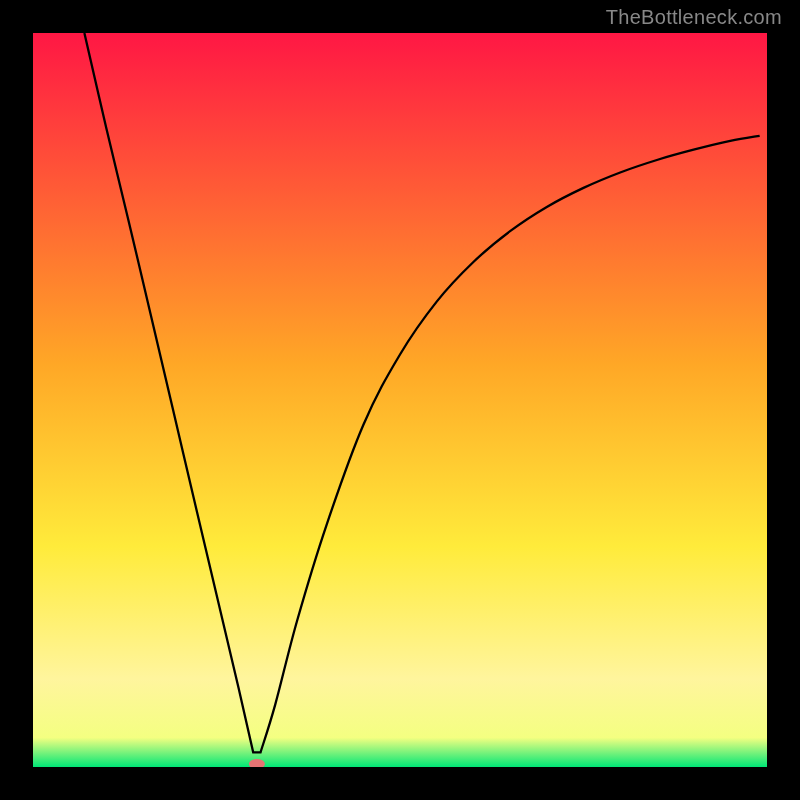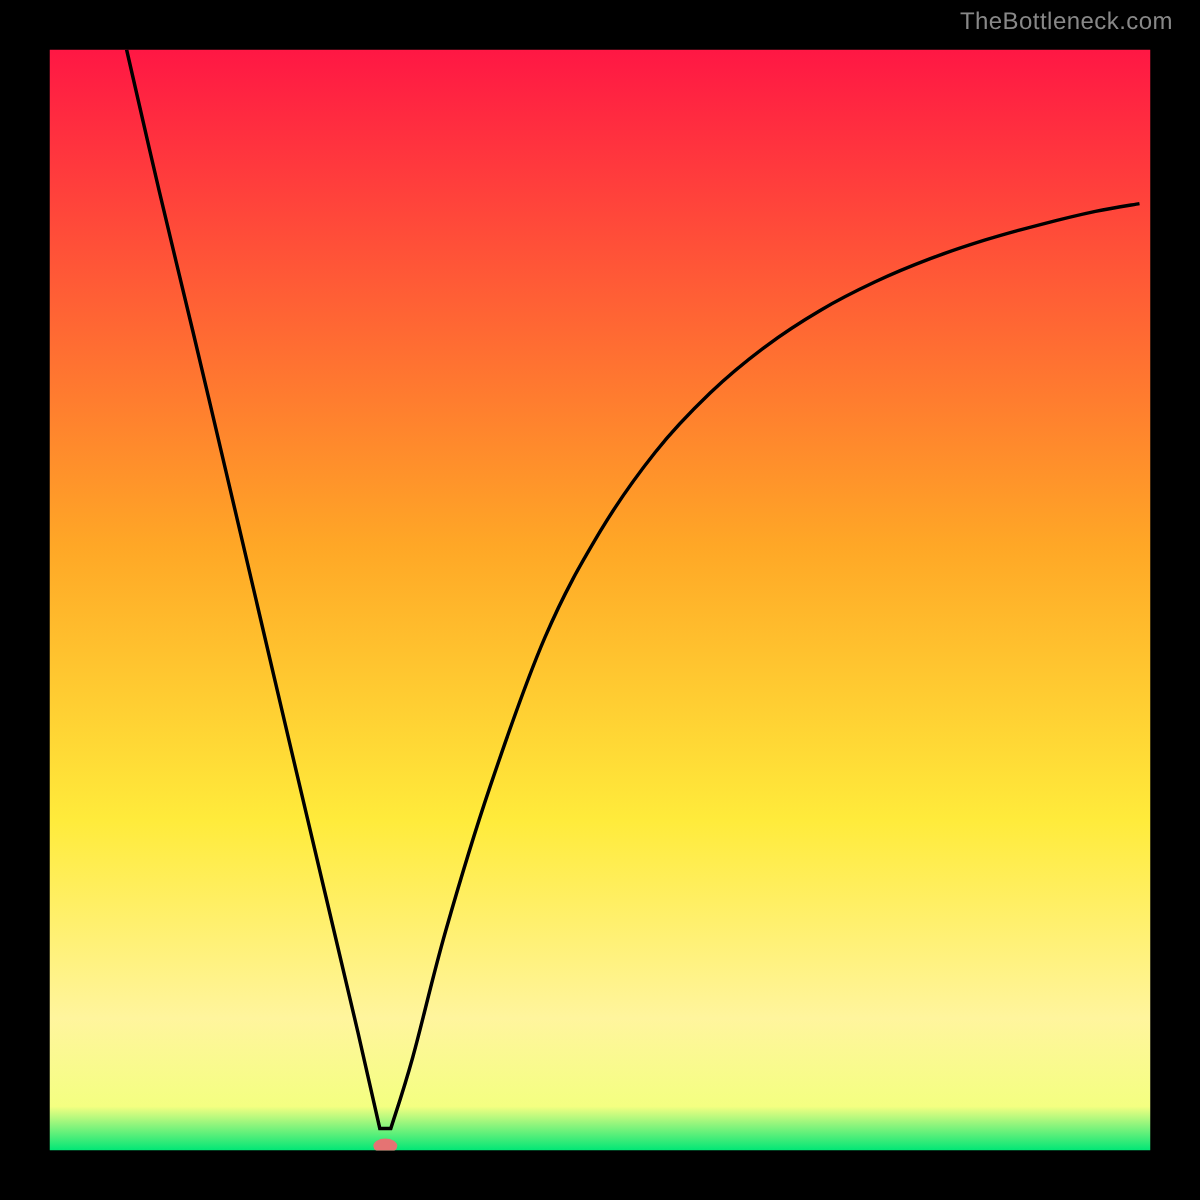--- a/index.html
+++ b/index.html
@@ -9,21 +9,21 @@
     background: #000;
     position: relative;
     overflow: hidden;
   }
   .watermark {
     position: absolute;
     top: 6px;
     right: 18px;
     color: #888;
     font-family: Arial, Helvetica, sans-serif;
-    font-size: 16px;
+    font-size: 20px;
     font-weight: 500;
     letter-spacing: 0.3px;
     z-index: 10;
   }
   .plot-frame {
     position: absolute;
     left: 33px;
     top: 33px;
     width: 734px;
     height: 734px;

